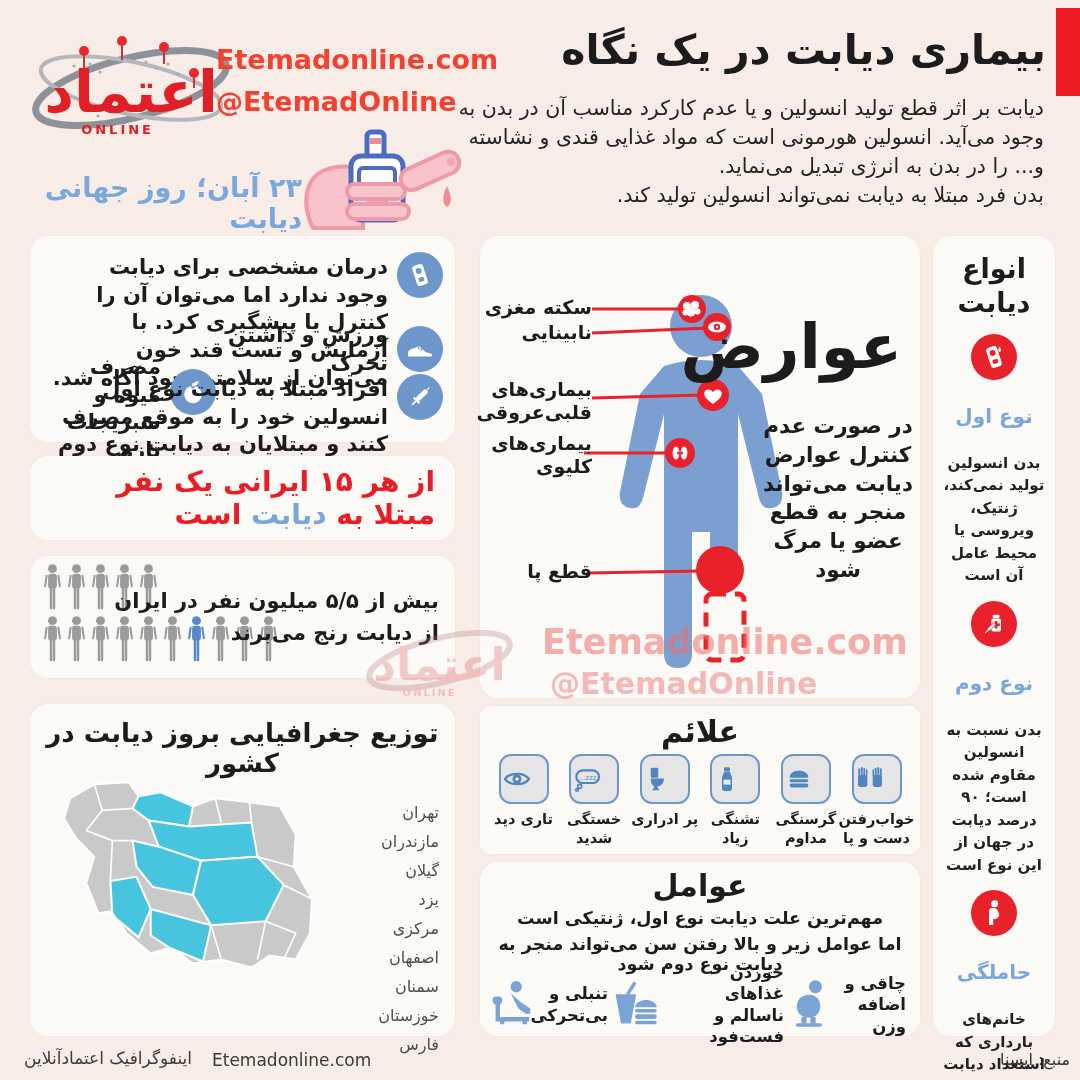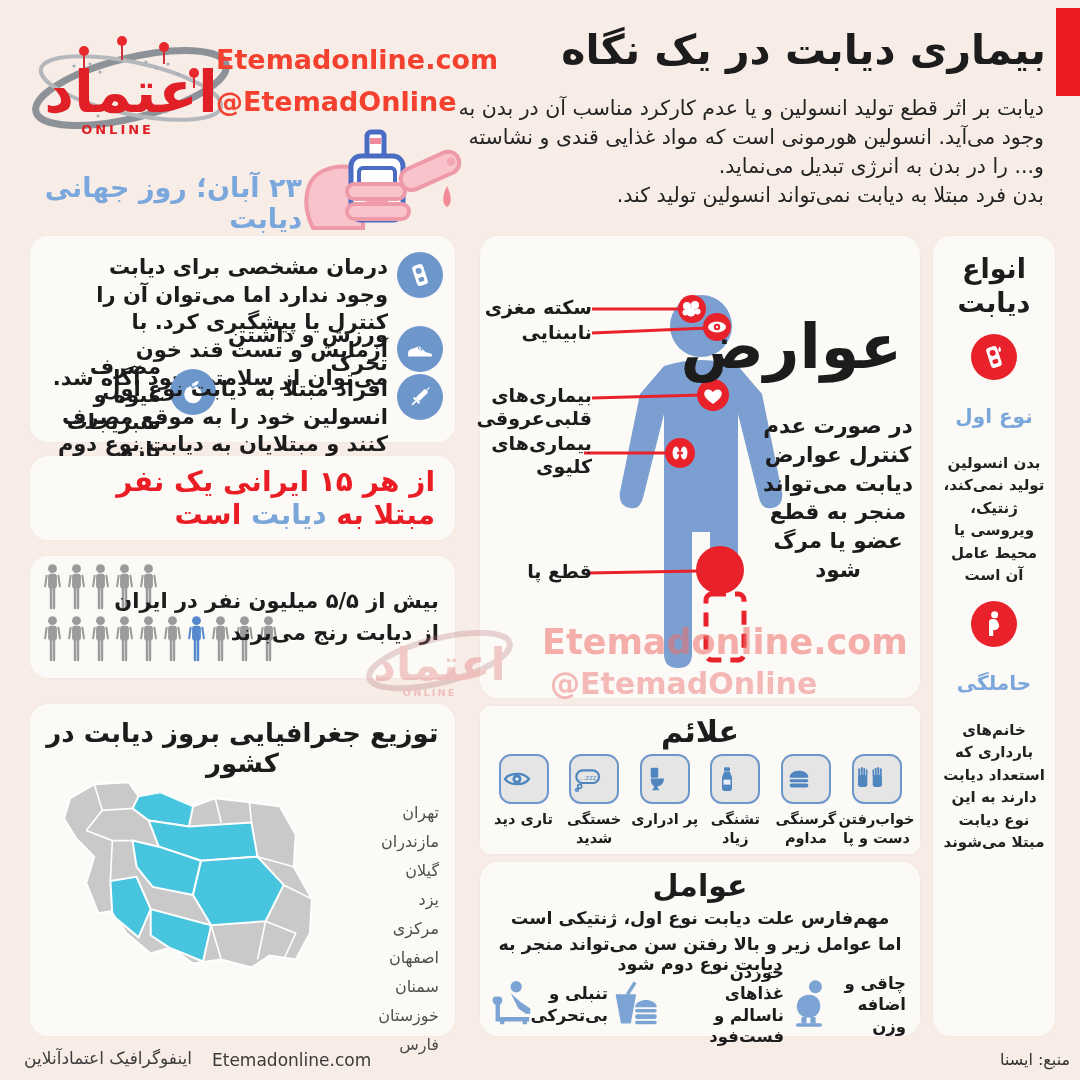--- a/index.html
+++ b/index.html
@@ -52,21 +52,21 @@
   .province-list{position:absolute;right:16px;top:94px;font-size:16px;color:#4f4f4f;line-height:29px;text-align:right;}
 
   
   #comp-card{left:480px;top:236px;width:440px;height:462px;}
   .comp-title{position:absolute;right:18px;top:74px;font-size:62px;font-weight:bold;}
   .comp-note{position:absolute;right:6px;top:176px;width:152px;text-align:center;font-size:21.5px;font-weight:bold;line-height:1.34;}
   .comp-svg{position:absolute;left:0;top:0;width:440px;height:462px;}
   .comp-label{position:absolute;left:2px;width:110px;text-align:right;font-size:19px;font-weight:bold;line-height:1.22;}
   .lbl-brain{top:60px;}
   .lbl-eye{top:85px;}
-  .lbl-heart{top:148px;}
+  .lbl-heart{top:142px;}
   .lbl-kidney{top:196px;}
   .lbl-amputation{top:324px;}
 
   
   #symp-card{left:480px;top:706px;width:440px;height:148px;border-radius:10px;}
   .symp-title{position:absolute;top:8px;left:0;right:0;text-align:center;font-size:30px;font-weight:bold;}
   .symp-row{position:absolute;top:48px;right:10px;left:10px;display:flex;justify-content:space-between;}
   .symp-item{width:67px;display:flex;flex-direction:column;align-items:center;}
   .symp-box{width:46px;height:46px;border:2.5px solid #6d97cb;border-radius:12px;background:#e5e5e5;display:flex;align-items:center;justify-content:flex-end;}
   .symp-label{margin-top:6px;font-size:14.5px;font-weight:bold;text-align:center;line-height:1.3;}
@@ -534,21 +534,21 @@
               <circle cx="12" cy="12" r="1.2" fill="#fff"></circle>
             </svg>
         </span>
         <div class="symp-label">تاری دید</div>
       </div>
     </div>
   </div>
 
   <div class="card" id="fact-card">
     <div class="fact-title">عوامل</div>
-    <div class="fact-line fact-line1">مهم‌فارس علت دیابت نوع اول، ژنتیکی است</div>
+    <div class="fact-line fact-line1">مهم‌ترین علت دیابت نوع اول، ژنتیکی است</div>
     <div class="fact-line fact-line2">اما عوامل زیر و بالا رفتن سن می‌تواند منجر به دیابت نوع دوم شود</div>
     <div class="fact-row">
       <div class="fact-item">
         <div class="fact-label" style="width:64px;">چاقی و اضافه وزن</div>
         <span class="fact-icon">
           <svg viewBox="0 0 24 24" width="52" height="52" fill="currentColor">
               <circle cx="14.5" cy="4.5" r="3"></circle>
               <path d="M9.5 8.5 C6.5 9.5 5 13 6.5 16 C8 19 12.5 19.6 15 17.5 C17 15.8 17.3 12.5 15.8 10.3 C14.4 8.3 11.8 7.8 9.5 8.5 Z"></path>
               <rect x="8" y="18.5" width="2.4" height="3"></rect>
               <rect x="12.2" y="18.5" width="2.4" height="3"></rect>
@@ -593,20 +593,36 @@
               <rect x="9.8" y="14" width="4.4" height="3.4" rx="1" fill="currentColor"></rect>
             </g>
             <path d="M16.5 3.5 C15 5.8 15 7.4 16.5 8 C18 7.4 18 5.8 16.5 3.5Z" fill="#fff"></path>
           </svg>
       </span>
       <div class="type-name">نوع اول</div>
       <div class="type-desc">بدن انسولین تولید نمی‌کند، ژنتیک، ویروسی یا محیط عامل آن است</div>
     </div>
     <div class="type-entry">
       <span class="icon-circle red-circle">
+        <svg viewBox="0 0 24 24" width="30" height="30">
+            <rect x="11" y="4.5" width="5.4" height="2.6" rx="0.8" fill="#fff"></rect>
+            <rect x="9.8" y="7.6" width="7.8" height="10.4" rx="1.6" fill="#fff"></rect>
+            <rect x="12.6" y="9.6" width="2.2" height="6" fill="currentColor"></rect>
+            <rect x="10.7" y="11.5" width="6" height="2.2" fill="currentColor"></rect>
+            <g transform="rotate(45 8 16)">
+              <rect x="6.8" y="9.5" width="2.6" height="8" rx="0.8" fill="#fff" stroke="currentColor" stroke-width="0.6"></rect>
+              <rect x="7.7" y="17.6" width="0.9" height="3" fill="#fff"></rect>
+            </g>
+          </svg>
+      </span>
+      <div class="type-name">نوع دوم</div>
+      <div class="type-desc">بدن نسبت به انسولین مقاوم شده است؛ ۹۰ درصد دیابت در جهان از این نوع است</div>
+    </div>
+    <div class="type-entry">
+      <span class="icon-circle red-circle">
         <svg viewBox="0 0 24 24" width="30" height="30" fill="#fff">
             <circle cx="12.5" cy="4.5" r="2.8"></circle>
             <path d="M10.2 8 C8.8 8 8 9.2 8 10.8 L8 21.5 L11.4 21.5 L11.4 16.8 C14 17.4 16.6 15.4 16 12.6 C15.6 10.4 14 8 11.8 8 Z"></path>
           </svg>
       </span>
       <div class="type-name">حاملگی</div>
       <div class="type-desc">خانم‌های بارداری که استعداد دیابت دارند به این نوع دیابت مبتلا می‌شوند</div>
     </div>
   </div>
 

